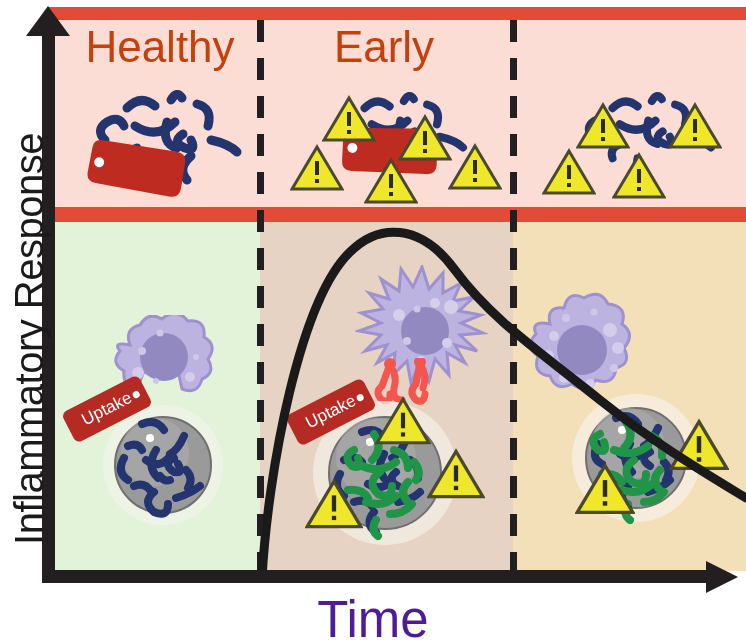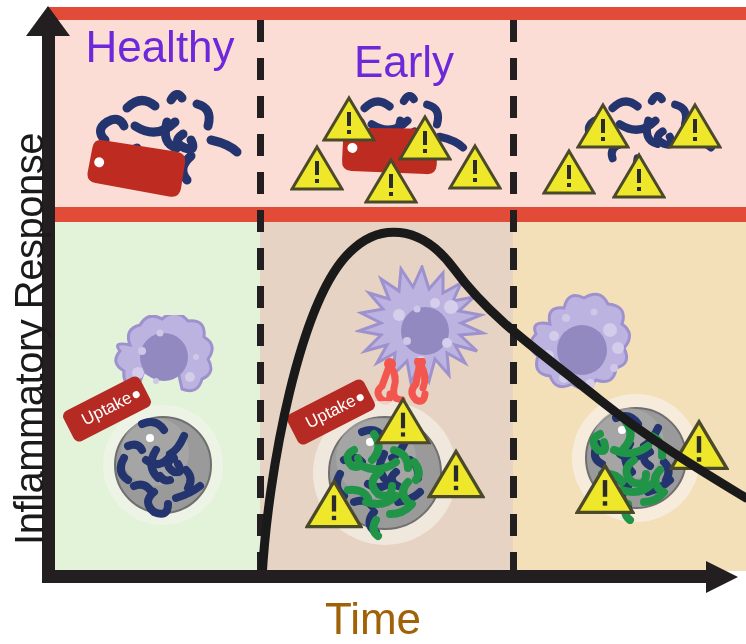--- a/index.html
+++ b/index.html
@@ -24,21 +24,21 @@
     display: flex; align-items: center; justify-content: center;
     font-size: 40px; color: #1a1a1a;
     letter-spacing: -0.5px;
     white-space: nowrap;
   }
   #xlabel {
     position: absolute;
     left: 0; top: 596px;
     width: 746px; height: 46px;
     display: flex; align-items: center; justify-content: center;
-    font-size: 44px; color: #a16207;
+    font-size: 51px; color: #4c1d95;
   }
   
   #yaxis-line {
     position: absolute; left: 42px; top: 30px;
     width: 13px; height: 552px; background: #231f20;
   }
   #yaxis-arrow {
     position: absolute; left: 26px; top: 6px;
     width: 0; height: 0;
     border-left: 22px solid transparent;
@@ -84,25 +84,25 @@
   #panel-late {
     position: absolute; left: 513px; top: 222px;
     width: 233px; height: 349px;
     background: #f3dfb8;
   }
   
   .stage-title {
     position: absolute; top: 18px;
     height: 58px;
     display: flex; align-items: center; justify-content: center;
-    font-size: 44px; color: #6d28d9;
+    font-size: 44px; color: #c2410c;
     white-space: nowrap;
   }
   #title-healthy { left: 60px;  width: 200px; }
-  #title-early   { left: 284px; width: 240px; margin-top: 15px; }
+  #title-early   { left: 264px; width: 240px; }
   #title-late    { left: 520px; width: 225px; }
   
   .divider {
     position: absolute; top: 20px;
     width: 7px; height: 551px;
     background: repeating-linear-gradient(
       to bottom, #231f20 0 22px, transparent 22px 38px);
   }
   #divider-1 { left: 257px; }
   #divider-2 { left: 510px; }

